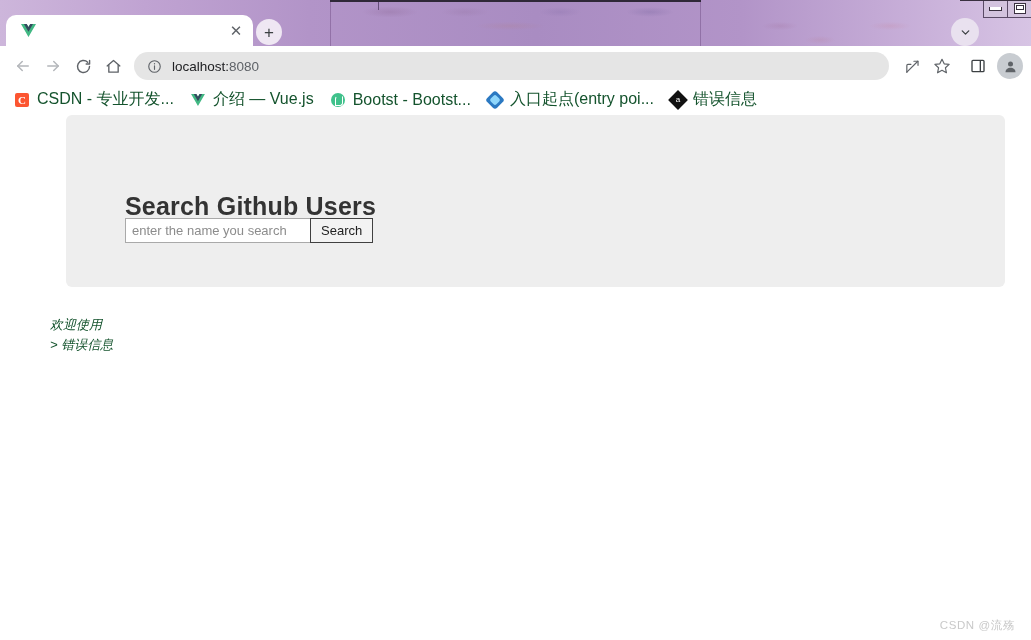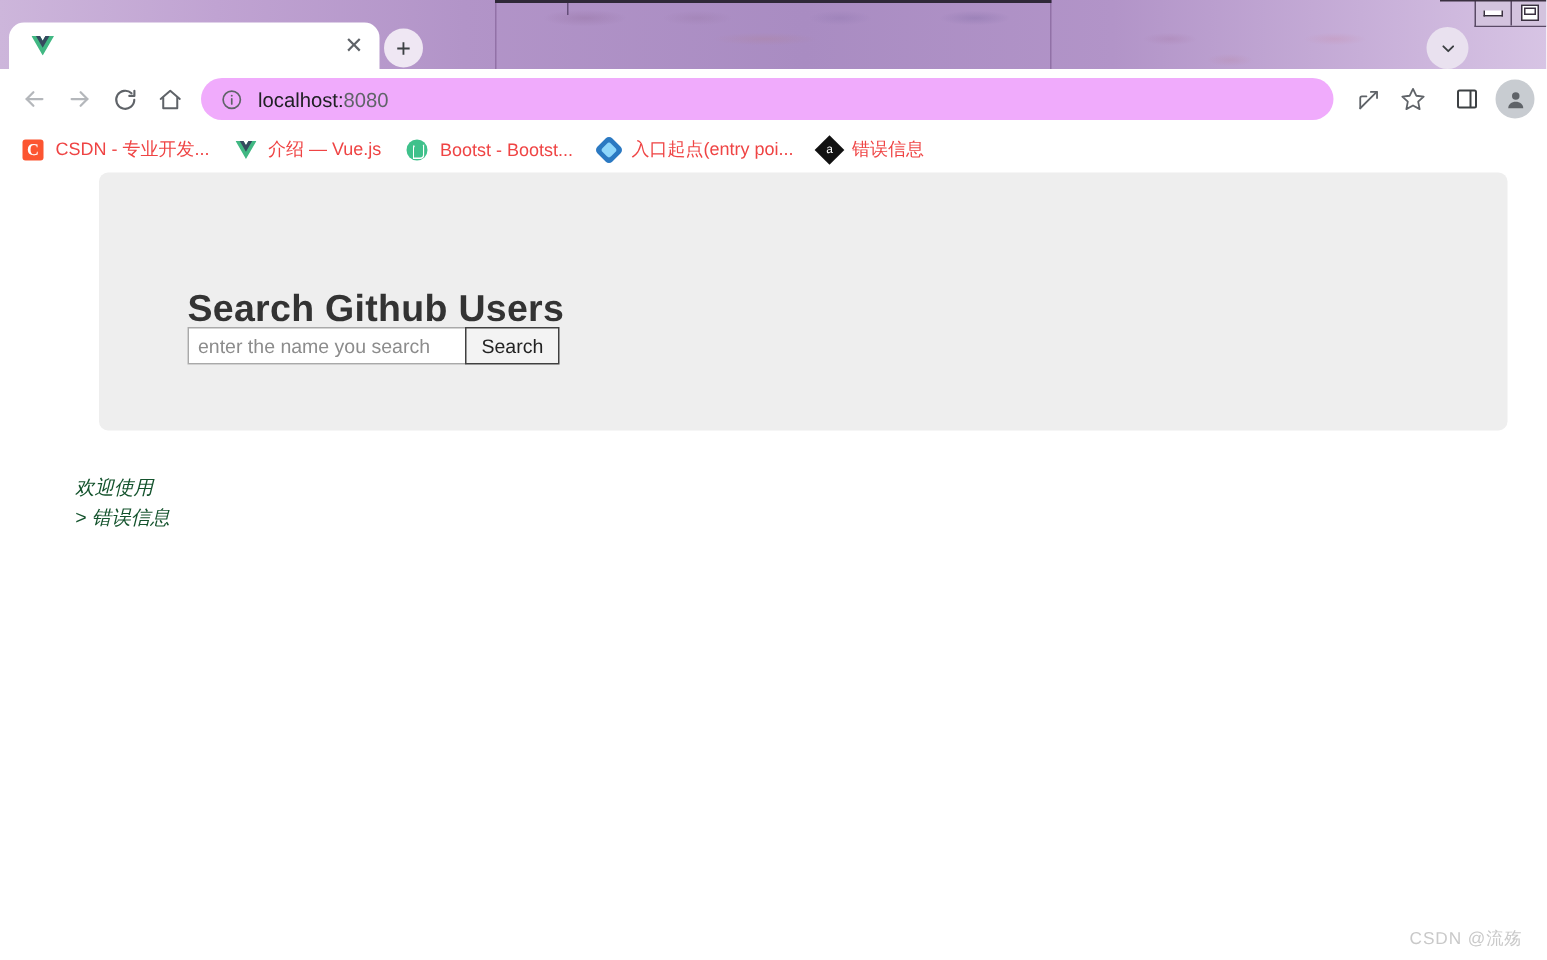--- a/index.html
+++ b/index.html
@@ -175,21 +175,21 @@
   .tb-icon {
     width: 30px; height: 30px;
     display: flex; align-items: center; justify-content: center;
     border-radius: 50%;
     flex: 0 0 auto;
   }
   #omnibox {
     flex: 1;
     height: 28px;
     margin: 0 8px 0 6px;
-    background: #f0abfc;
+    background: #e5e5e5;
     border-radius: 14px;
     display: flex;
     align-items: center;
     padding: 0 12px;
     min-width: 0;
     text-align: right;
   }
   #omnibox-info-icon {
     width: 16px; height: 16px;
     display:flex; align-items:center; justify-content:center;
@@ -230,22 +230,22 @@
     margin-right: 4px;
     max-width: 180px;
   }
   .bm-ico {
     width: 16px; height: 16px;
     flex: 0 0 auto;
     display: flex; align-items: center; justify-content: center;
     margin-right: 7px;
   }
   .bm-label {
-    font-size: 12px;
-    color: #ef4444;
+    font-size: 16px;
+    color: #14532d;
     white-space: nowrap;
     overflow: hidden;
     text-overflow: ellipsis;
   }
   .bm-ico-csdn {
     width: 14px; height: 14px;
     background: #fc5531;
     border-radius: 2px;
     color: #fff;
     font-size: 11px;

